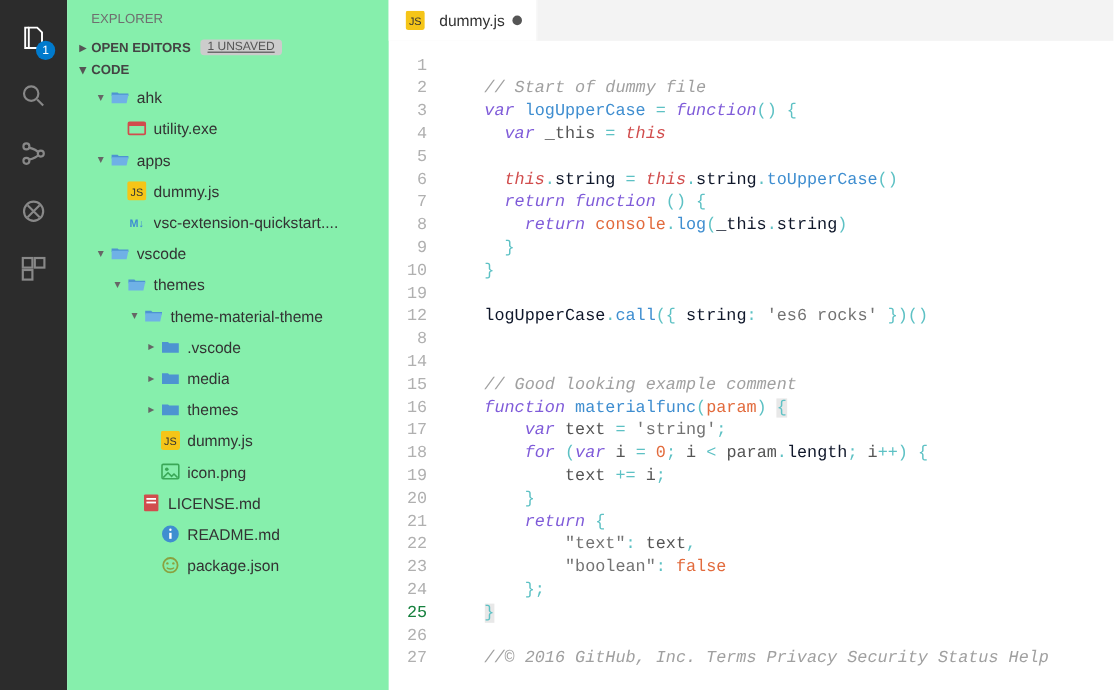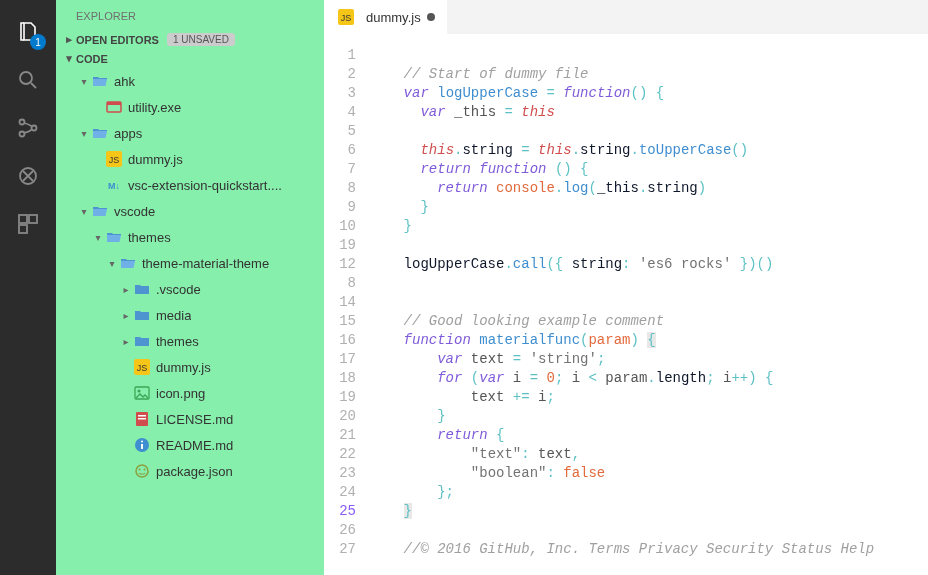--- a/index.html
+++ b/index.html
@@ -67,20 +67,21 @@
 }
 .section-header .arrow { width: 14px; text-align: center; color: #555; }
 .unsaved-badge {
   background: #cccccc;
   color: #555;
   font-size: 10px;
   padding: 1px 6px;
   border-radius: 3px;
   margin-left: 8px;
   font-weight: 400;
+  text-decoration: underline;
 }
 .tree { flex: 1; overflow: auto; }
 .tree-item {
   display: flex;
   align-items: center;
   height: 26px;
   padding-right: 6px;
   cursor: pointer;
   white-space: nowrap;
   overflow: hidden;
@@ -106,21 +107,21 @@
 .code-area { flex: 1; display: flex; overflow: auto; font-family: Consolas, "Courier New", monospace; font-size: 14px; line-height: 19px; }
 .gutter {
   width: 46px;
   text-align: right;
   padding-right: 14px;
   padding-top: 12px;
   color: #b0b0b0;
   user-select: none;
 }
 .gutter .ln { height: 19px; }
-.gutter .ln.cur { color: #8b5cf6; }
+.gutter .ln.cur { color: #15803d; }
 .code {
   flex: 1;
   padding-top: 12px;
   white-space: pre;
   color: #555;
 }
 .code .line { height: 19px; display: block; }
 .c-comment { color: #a0a0a0; font-style: italic; }
 .c-kw { color: #7f5bd9; font-style: italic; }
 .c-fn { color: #3f8ed0; }
@@ -307,21 +308,21 @@
         <span class="twisty"></span>
         <span class="ficon">
           <svg viewBox="0 0 16 16">
             <rect x="1" y="2" width="14" height="12" rx="1" fill="none" stroke="#3aa757" stroke-width="1.3"></rect>
             <circle cx="5" cy="6" r="1.5" fill="#3aa757"></circle>
             <path d="M2 13l4-4 3 3 2-2 3 3" fill="none" stroke="#3aa757" stroke-width="1.3"></path>
           </svg>
         </span>
         <span class="label">icon.png</span>
       </div>
-      <div class="tree-item" style="padding-left: 64px;">
+      <div class="tree-item" style="padding-left: 48px;">
         <span class="twisty"></span>
         <span class="ficon">
           <svg viewBox="0 0 16 16">
             <rect x="2" y="1" width="12" height="14" rx="1" fill="#d14d4d"></rect>
             <rect x="4" y="4" width="8" height="1.5" fill="#fff"></rect>
             <rect x="4" y="7" width="8" height="1.5" fill="#fff"></rect>
           </svg>
         </span>
         <span class="label">LICENSE.md</span>
       </div>

